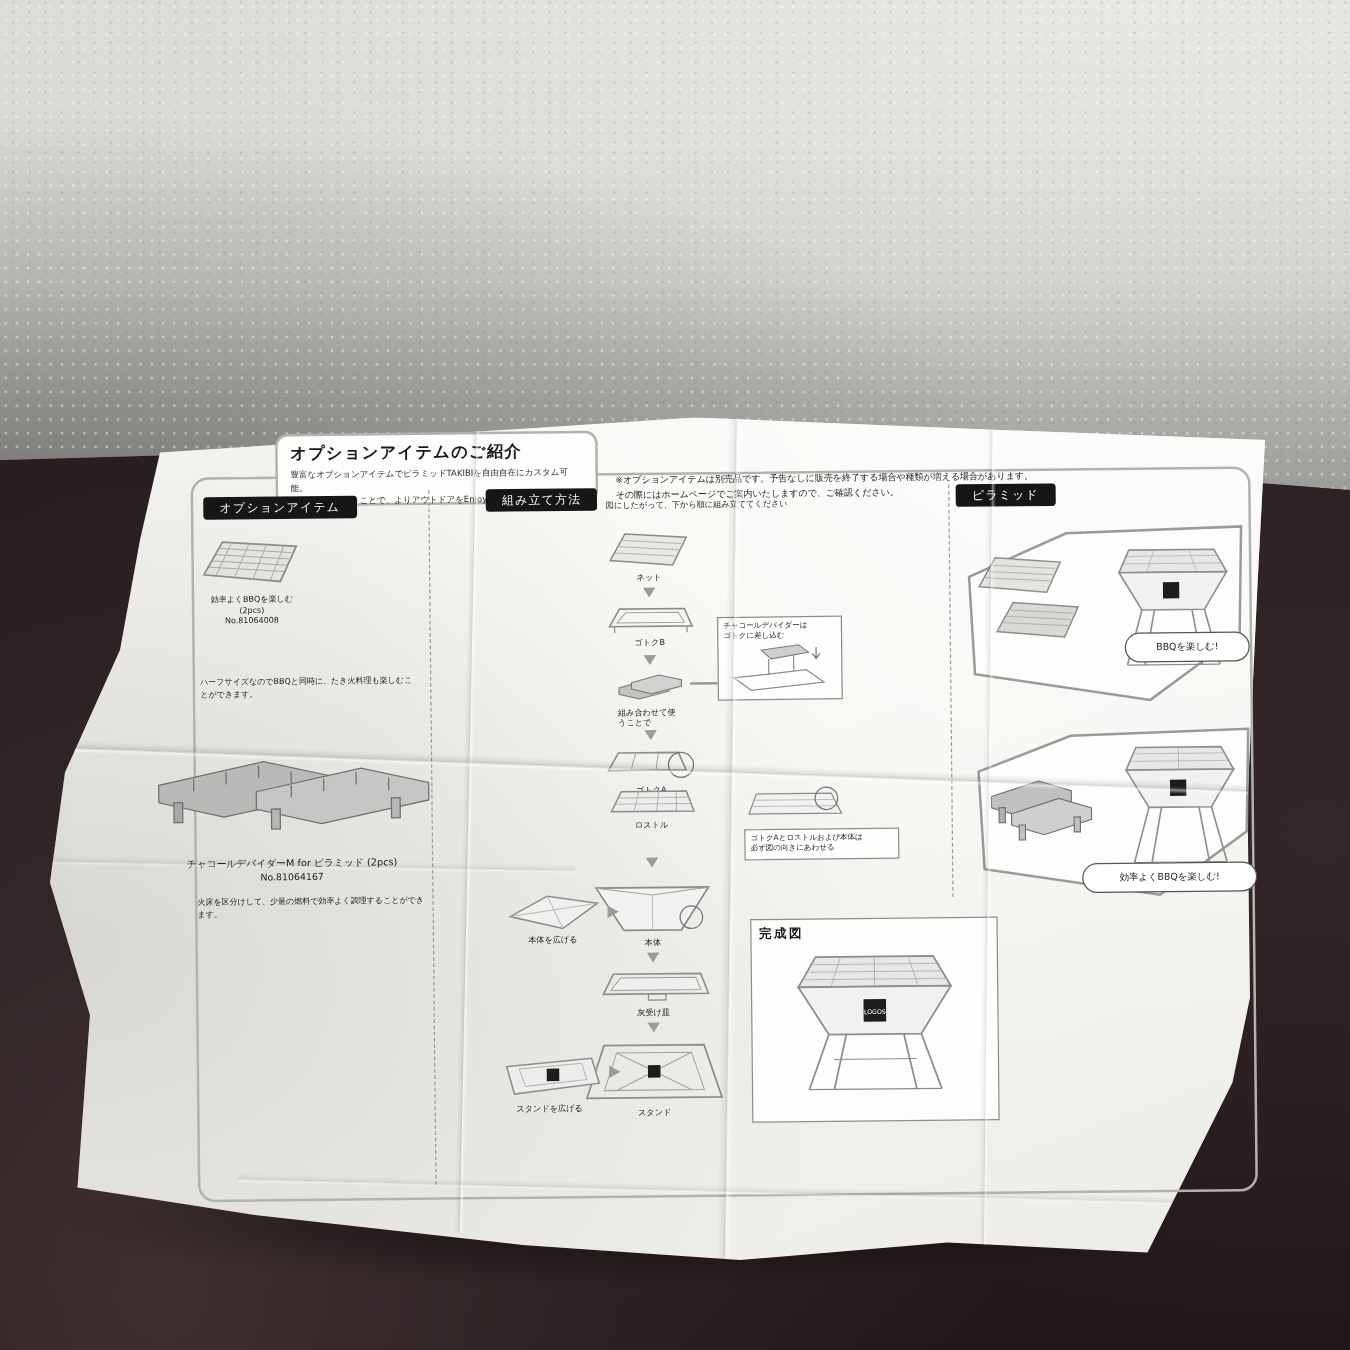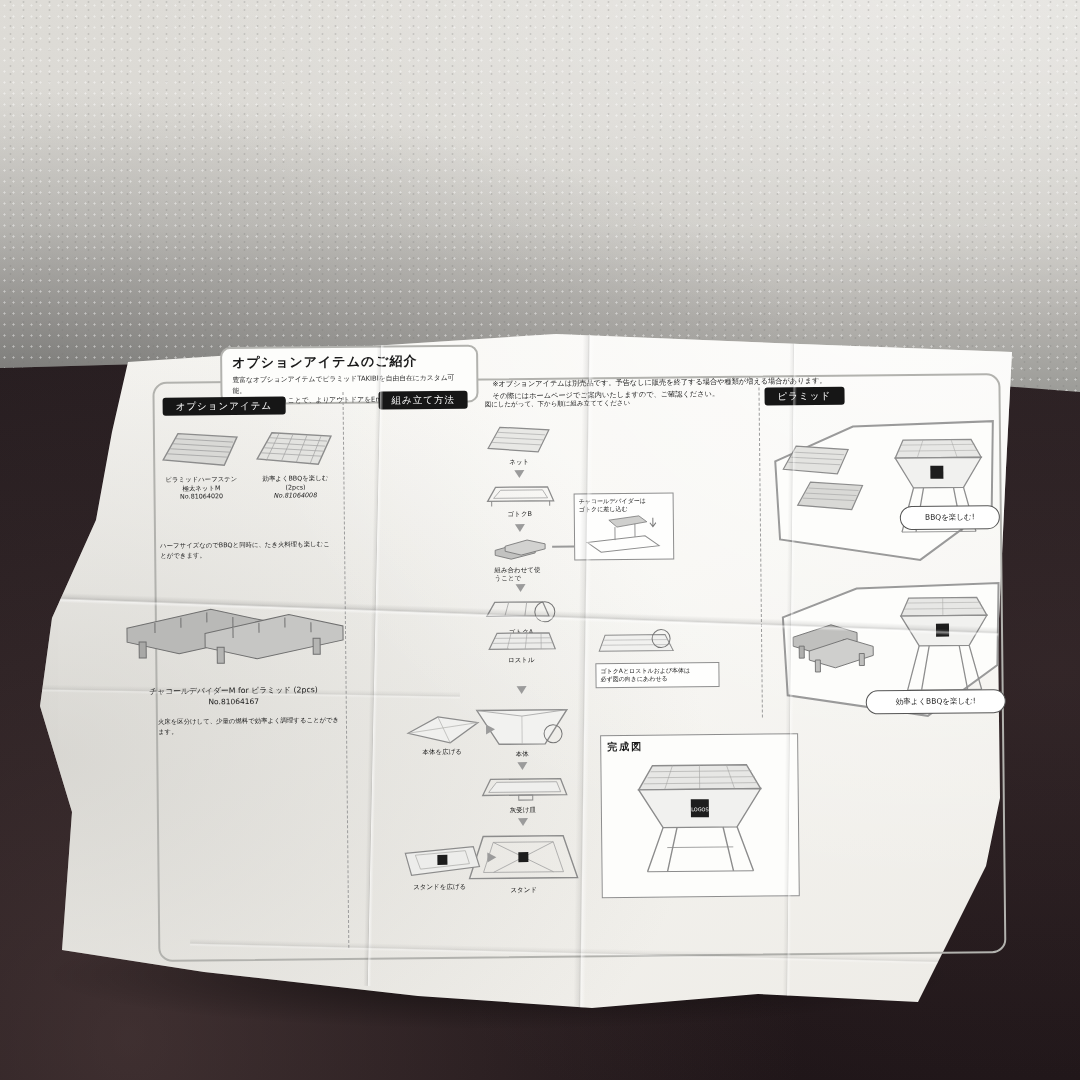--- a/index.html
+++ b/index.html
@@ -91,49 +91,35 @@
     <div class="abs dash" style="left:196px;top:48px;height:556px;"></div>
     <div class="abs dash" style="left:612px;top:48px;height:330px;"></div>
 
     <div class="abs" style="left:16px;top:52px;">
       <span class="pill">オプションアイテム</span>
     </div>
 
     <div class="abs" style="left:10px;top:84px;display:flex;gap:6px;">
       <div class="card">
         <svg width="80" height="42" viewBox="0 0 80 42">
-          <polygon points="17,4 76,8 63,36 2,30" fill="#d9d9d6" stroke="#8c8c8c" stroke-width="1.4"></polygon>
-          <g stroke="#a1a1a1" stroke-width="0.8">
-            <line x1="15" y1="9" x2="72" y2="13"></line>
-              <line x1="12" y1="14" x2="70" y2="18"></line>
-            <line x1="9" y1="19" x2="68" y2="23"></line>
-              <line x1="6" y1="24" x2="66" y2="28"></line>
-          </g>
-        </svg>
-        <div class="cname">ピラミッドハーフステン</div>
-        <div class="cname" style="margin-top:0;">極太ネットM</div>
-        <div class="cname" style="margin-top:0;">No.81064020</div>
-      </div>
-      <div class="card">
-        <svg width="80" height="42" viewBox="0 0 80 42">
           <polygon points="17,4 76,8 63,36 2,30" fill="#e3e3e0" stroke="#8c8c8c" stroke-width="1.4"></polygon>
           <g stroke="#a1a1a1" stroke-width="0.7">
             <line x1="15" y1="9" x2="72" y2="13"></line>
               <line x1="12" y1="14" x2="70" y2="18"></line>
             <line x1="9" y1="19" x2="68" y2="23"></line>
               <line x1="6" y1="24" x2="66" y2="28"></line>
             <line x1="24" y1="5" x2="11" y2="32"></line>
               <line x1="38" y1="6" x2="26" y2="33"></line>
             <line x1="52" y1="7" x2="41" y2="34"></line>
               <line x1="66" y1="8" x2="55" y2="35"></line>
           </g>
         </svg>
         <div class="cname">効率よくBBQを楽しむ</div>
         <div class="cname" style="margin-top:0;">(2pcs)</div>
-        <div class="cname" style="margin-top:0;font-style:italic;">No.81064008</div>
+        <div class="cname" style="margin-top:0;">No.81064008</div>
       </div>
     </div>
 
     <div class="abs cap" style="left:12px;top:196px;width:176px;">ハーフサイズなのでBBQと同時に、たき火料理も楽しむことができます。</div>
 
     <svg class="abs" style="left:-34px;top:246px;" width="235" height="88" viewBox="0 0 235 88">
       <g stroke="#6f6f6f" stroke-width="1">
         <path d="M12,36 L96,18 L150,30 L150,44 L64,62 L12,50 Z" fill="#b9b9b7"></path>
         <rect x="24" y="50" width="7" height="16" fill="#a8a8a6"></rect>
         <rect x="120" y="42" width="7" height="16" fill="#a8a8a6"></rect>
@@ -149,21 +135,21 @@
         <line x1="40" y1="31" x2="40" y2="41"></line>
           <line x1="66" y1="26" x2="66" y2="36"></line>
         <line x1="92" y1="21" x2="92" y2="31"></line>
           <line x1="118" y1="26" x2="118" y2="36"></line>
       </g>
     </svg>
     <div class="abs" style="left:-42px;top:340px;width:252px;text-align:center;font-size:7.8px;">チャコールデバイダーM for ピラミッド (2pcs)</div>
     <div class="abs" style="left:-42px;top:352px;width:252px;text-align:center;font-size:7.5px;">No.81064167</div>
     <div class="abs cap" style="left:8px;top:372px;width:182px;">火床を区分けして、少量の燃料で効率よく調理することができます。</div>
 
-    <div class="abs" style="left:232px;top:48px;">
+    <div class="abs" style="left:242px;top:48px;">
       <span class="pill">組み立て方法</span>
     </div>
     <div class="abs" style="left:338px;top:58px;width:200px;font-size:6.5px;">図にしたがって、下から順に組み立ててください</div>
 
     <div class="abs step" style="left:372px;top:82px;">
       <svg width="66" height="32" viewBox="0 0 66 32">
         <polygon points="14,3 63,6 52,28 2,24" fill="#e8e8e5" stroke="#8c8c8c" stroke-width="1.2"></polygon>
         <g stroke="#a1a1a1" stroke-width="0.6">
           <line x1="12" y1="8" x2="59" y2="11"></line>
             <line x1="9" y1="13" x2="57" y2="16"></line>

